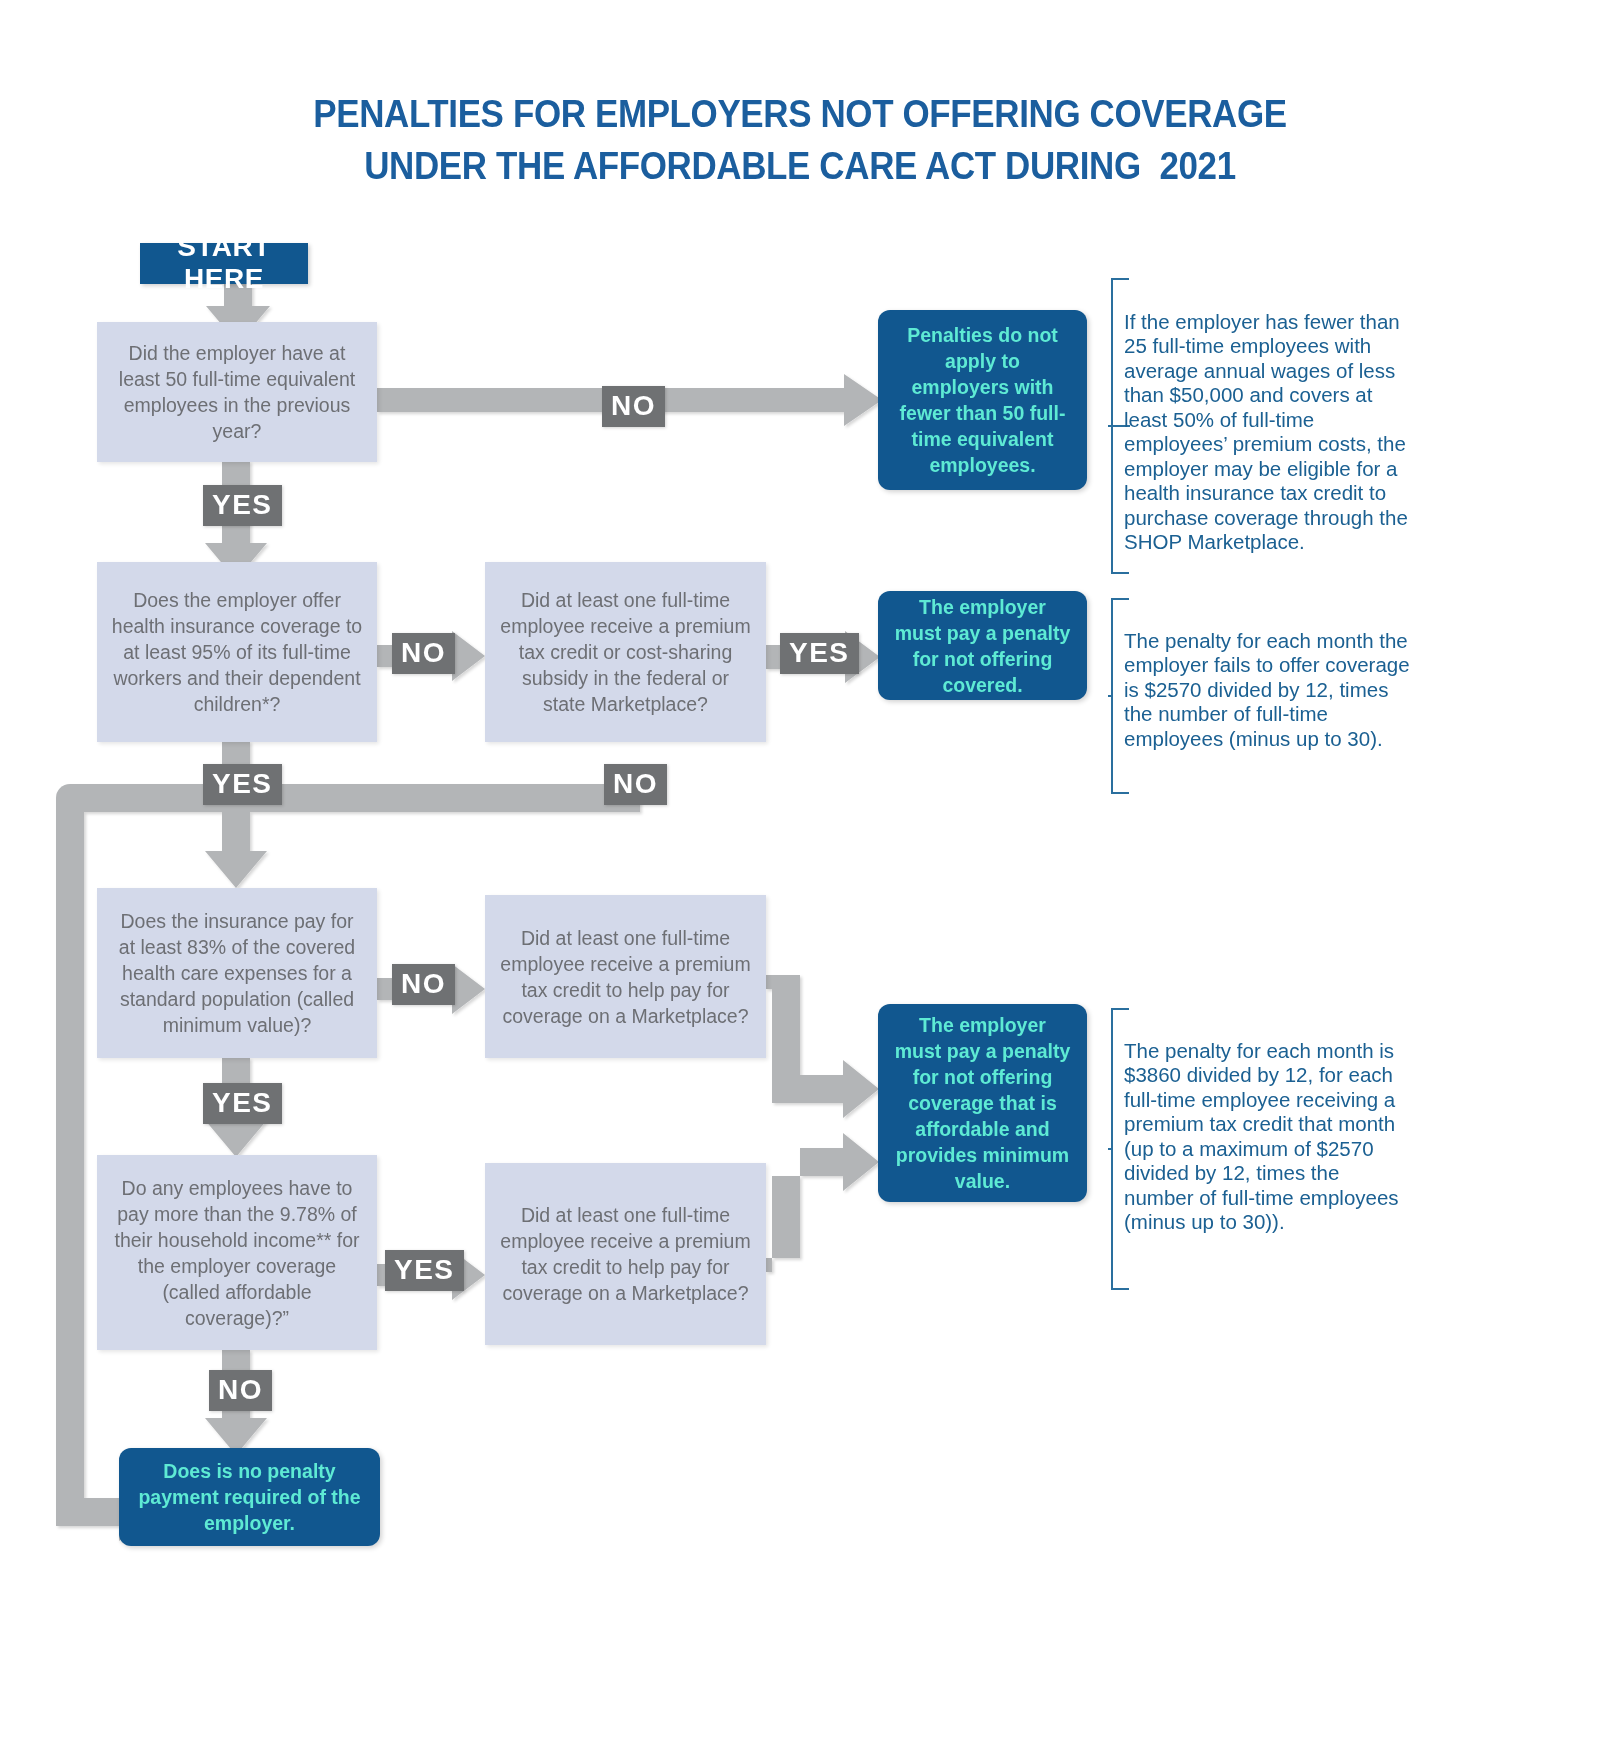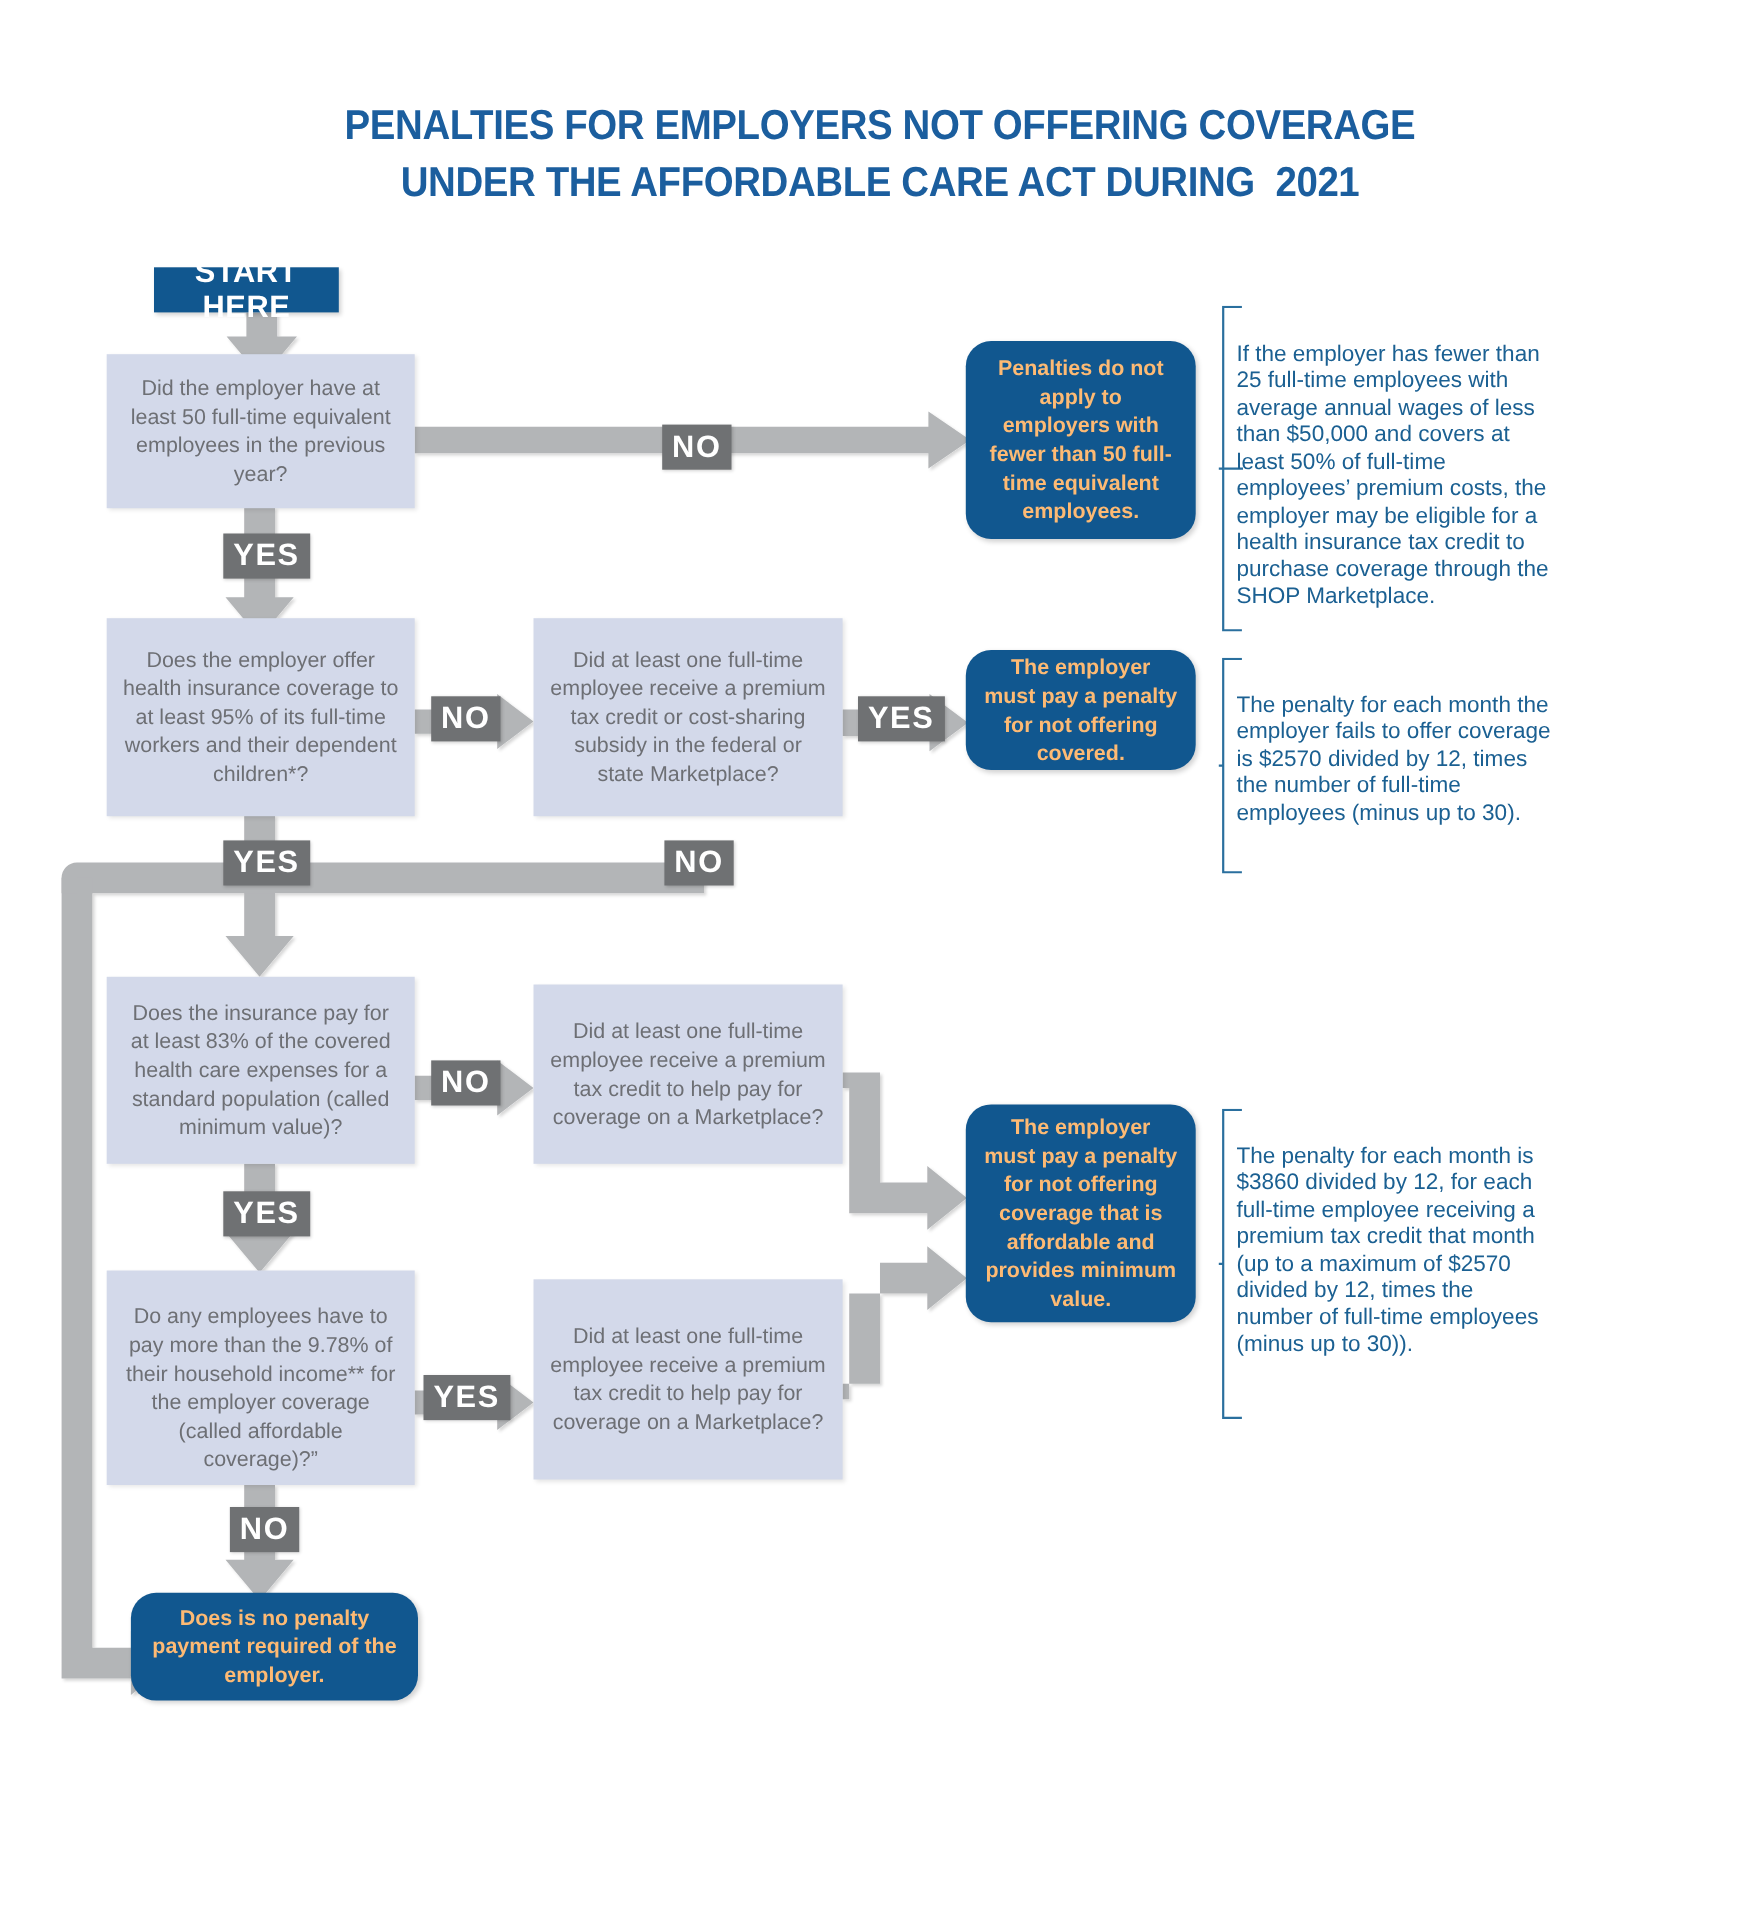--- a/index.html
+++ b/index.html
@@ -23,21 +23,21 @@
   #wires{position:absolute;left:0;top:0;width:1600px;height:1752px;}
 
   
   .node{position:absolute;box-sizing:border-box;display:flex;align-items:center;justify-content:center;}
   .qbox{
     background:#d3d9ea;color:#6d6f74;font-weight:normal;
     font-size:19.5px;line-height:26px;text-align:center;padding:10px 14px;
     box-shadow:2px 2px 4px rgba(0,0,0,.10);
   }
   .abox{
-    background:#11578f;color:#fdba74;font-weight:bold;border-radius:23px;
+    background:#11578f;color:#5eead4;font-weight:bold;border-radius:12px;
     font-size:19.5px;line-height:26px;text-align:center;padding:10px 16px;
     box-shadow:2px 2px 5px rgba(0,0,0,.18);
   }
   .starttag{
     background:#11578f;color:#ffffff;font-weight:bold;font-size:28px;
     letter-spacing:.5px;text-align:center;padding:6px 16px 8px 16px;
     box-shadow:2px 2px 4px rgba(0,0,0,.18);
   }
 
   
@@ -129,21 +129,21 @@
   </div>
 
   <div class="node qbox" style="left:97px;top:888px;width:280px;height:170px;">
     <span>Does the insurance pay for at least 83% of the covered health care expenses for a standard population (called minimum value)?</span>
   </div>
 
   <div class="node qbox" style="left:485px;top:895px;width:281px;height:163px;">
     <span>Did at least one full-time employee receive a premium tax credit to help pay for coverage on a Marketplace?</span>
   </div>
 
-  <div class="node qbox" style="left:97px;top:1155px;width:280px;height:195px;align-items:flex-end;">
+  <div class="node qbox" style="left:97px;top:1155px;width:280px;height:195px;">
     <span>Do any employees have to pay more than the 9.78% of their household income** for the employer coverage (called affordable coverage)?”</span>
   </div>
 
   <div class="node qbox" style="left:485px;top:1163px;width:281px;height:182px;">
     <span>Did at least one full-time employee receive a premium tax credit to help pay for coverage on a Marketplace?</span>
   </div>
 
   <div class="node abox" style="left:878px;top:1004px;width:209px;height:198px;">
     <span>The employer must pay a penalty for not offering coverage that is affordable and provides minimum value.</span>
   </div>

